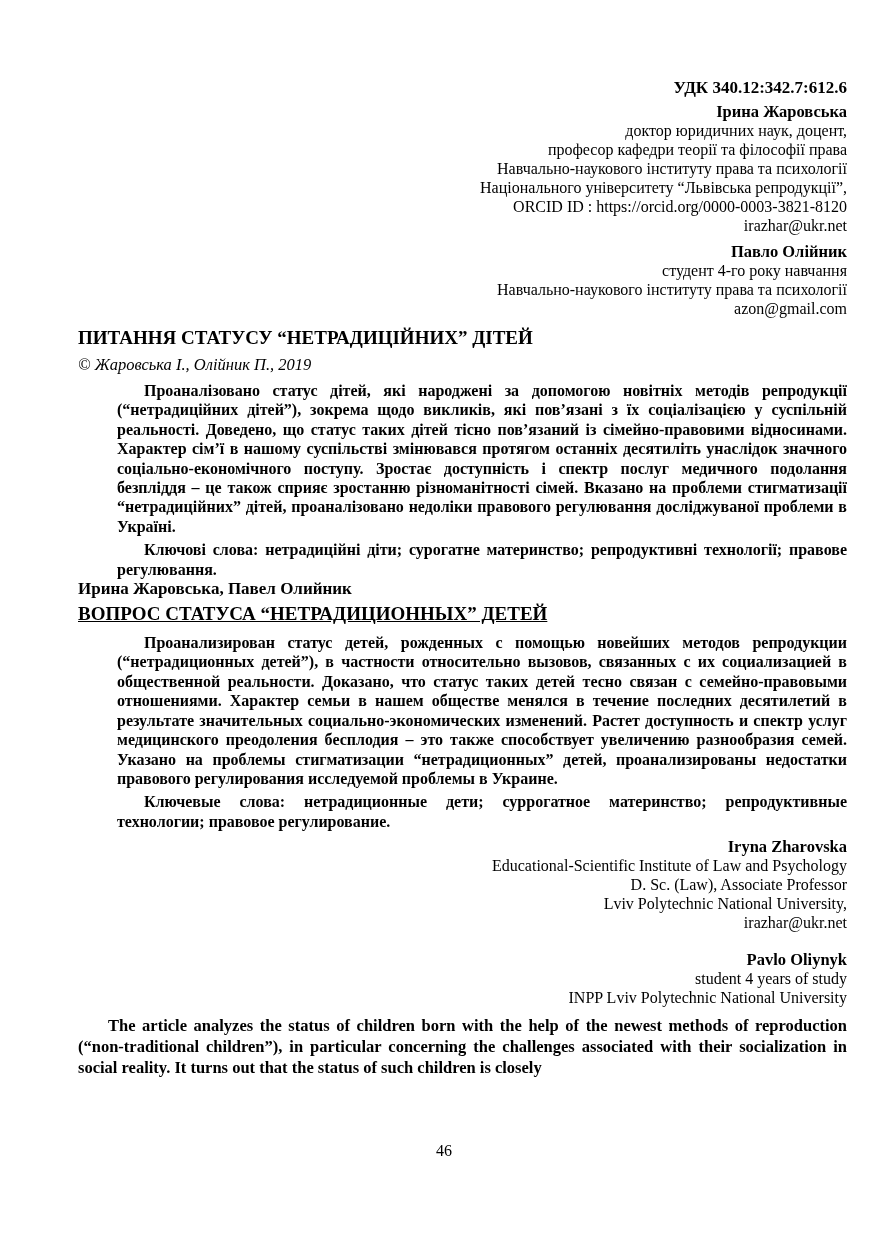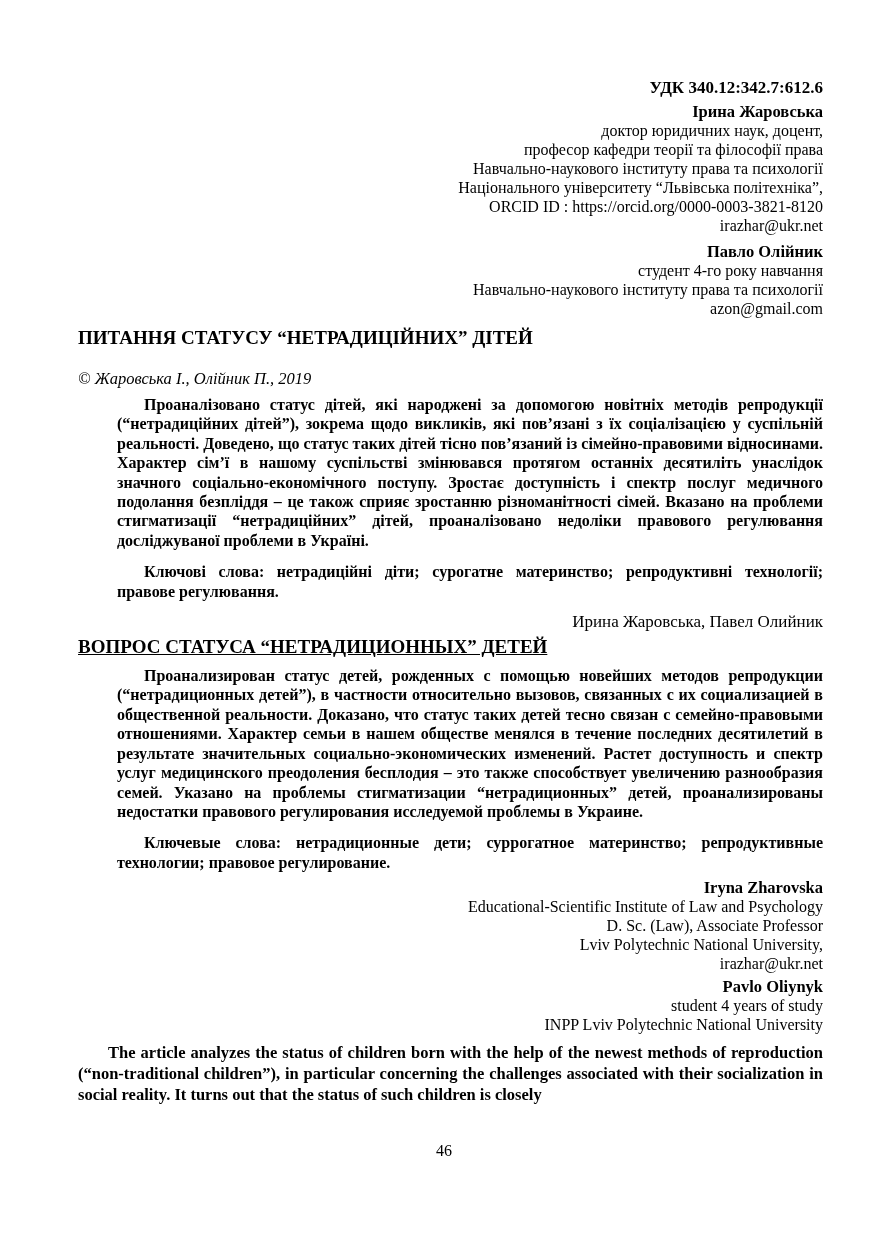--- a/index.html
+++ b/index.html
@@ -2,64 +2,63 @@
 <html><head>
 <meta charset="utf-8">
 <style>
   html, body { margin: 0; padding: 0; background: #ffffff; }
   .page {
     width: 876px; height: 1168px;
     background: #ffffff;
     position: relative;
     overflow: hidden;
     box-sizing: border-box;
-    padding: 0 53px 0 78px;
+    padding: 0 29px 0 78px;
     font-family: "Liberation Serif", serif;
     color: #000000;
   }
   .udc {
     margin-top: 78px;
     text-align: right;
     font-weight: bold;
     font-size: 17px;
     line-height: 19px;
   }
   .right-block { text-align: right; font-size: 16px; line-height: 19px; }
   .rb-1 { margin-top: 5px; }
   .rb-2 { margin-top: 7px; text-align: right; }
   .rb-en-1 { margin-top: 6px; }
-  .rb-en-2 { margin-top: 4px; }
+  .rb-en-2 { margin-top: 18px; }
   .author-name { font-weight: bold; font-size: 16.5px; }
   .title {
     margin: 8px 0 0 0;
     font-size: 19px;
     font-weight: bold;
     line-height: 24px;
   }
   .title-ru { margin-top: 4px; text-decoration: underline; }
   .copyright {
-    margin-top: 19px;
+    margin-top: 5px;
     font-style: italic;
     font-size: 16.5px;
     line-height: 19px;
   }
   .abstract {
     margin: 7px 0 0 0;
     font-weight: bold;
     font-size: 16px;
     line-height: 19.4px;
     text-align: justify;
     text-indent: 27px;
   }
-  .keywords { margin-top: 12px; }
+  .keywords { margin-top: 4px; }
   .indent-block { margin-left: 39px; }
   .byline {
-    margin-top: 11px;
-    text-align: right;
-    font-weight: normal;
+    margin-top: 0;
+    font-weight: bold;
     font-size: 17px;
     line-height: 19px;
   }
   .abstract-en {
     margin-top: 8px;
     font-size: 16.5px;
     line-height: 21px;
     text-indent: 30px;
   }
   .page-number {
@@ -84,21 +83,21 @@
 
 <div class="page">
 
   <div class="udc">УДК 340.12:342.7:612.6</div>
 
   <div class="right-block rb-1">
     <div class="author-name">Ірина Жаровська</div>
     <div>доктор юридичних наук, доцент,</div>
     <div>професор кафедри теорії та філософії права</div>
     <div>Навчально-наукового інституту права та психології</div>
-    <div>Національного університету “Львівська політехніка”,</div>
+    <div>Національного університету “Львівська репродукції”,</div>
     <div>ORCID ID : https://orcid.org/0000-0003-3821-8120</div>
     <div>irazhar@ukr.net</div>
   </div>
 
   <div class="right-block rb-2">
     <div class="author-name">Павло Олійник</div>
     <div>студент 4-го року навчання</div>
     <div>Навчально-наукового інституту права та психології</div>
     <div>azon@gmail.com</div>
   </div>

